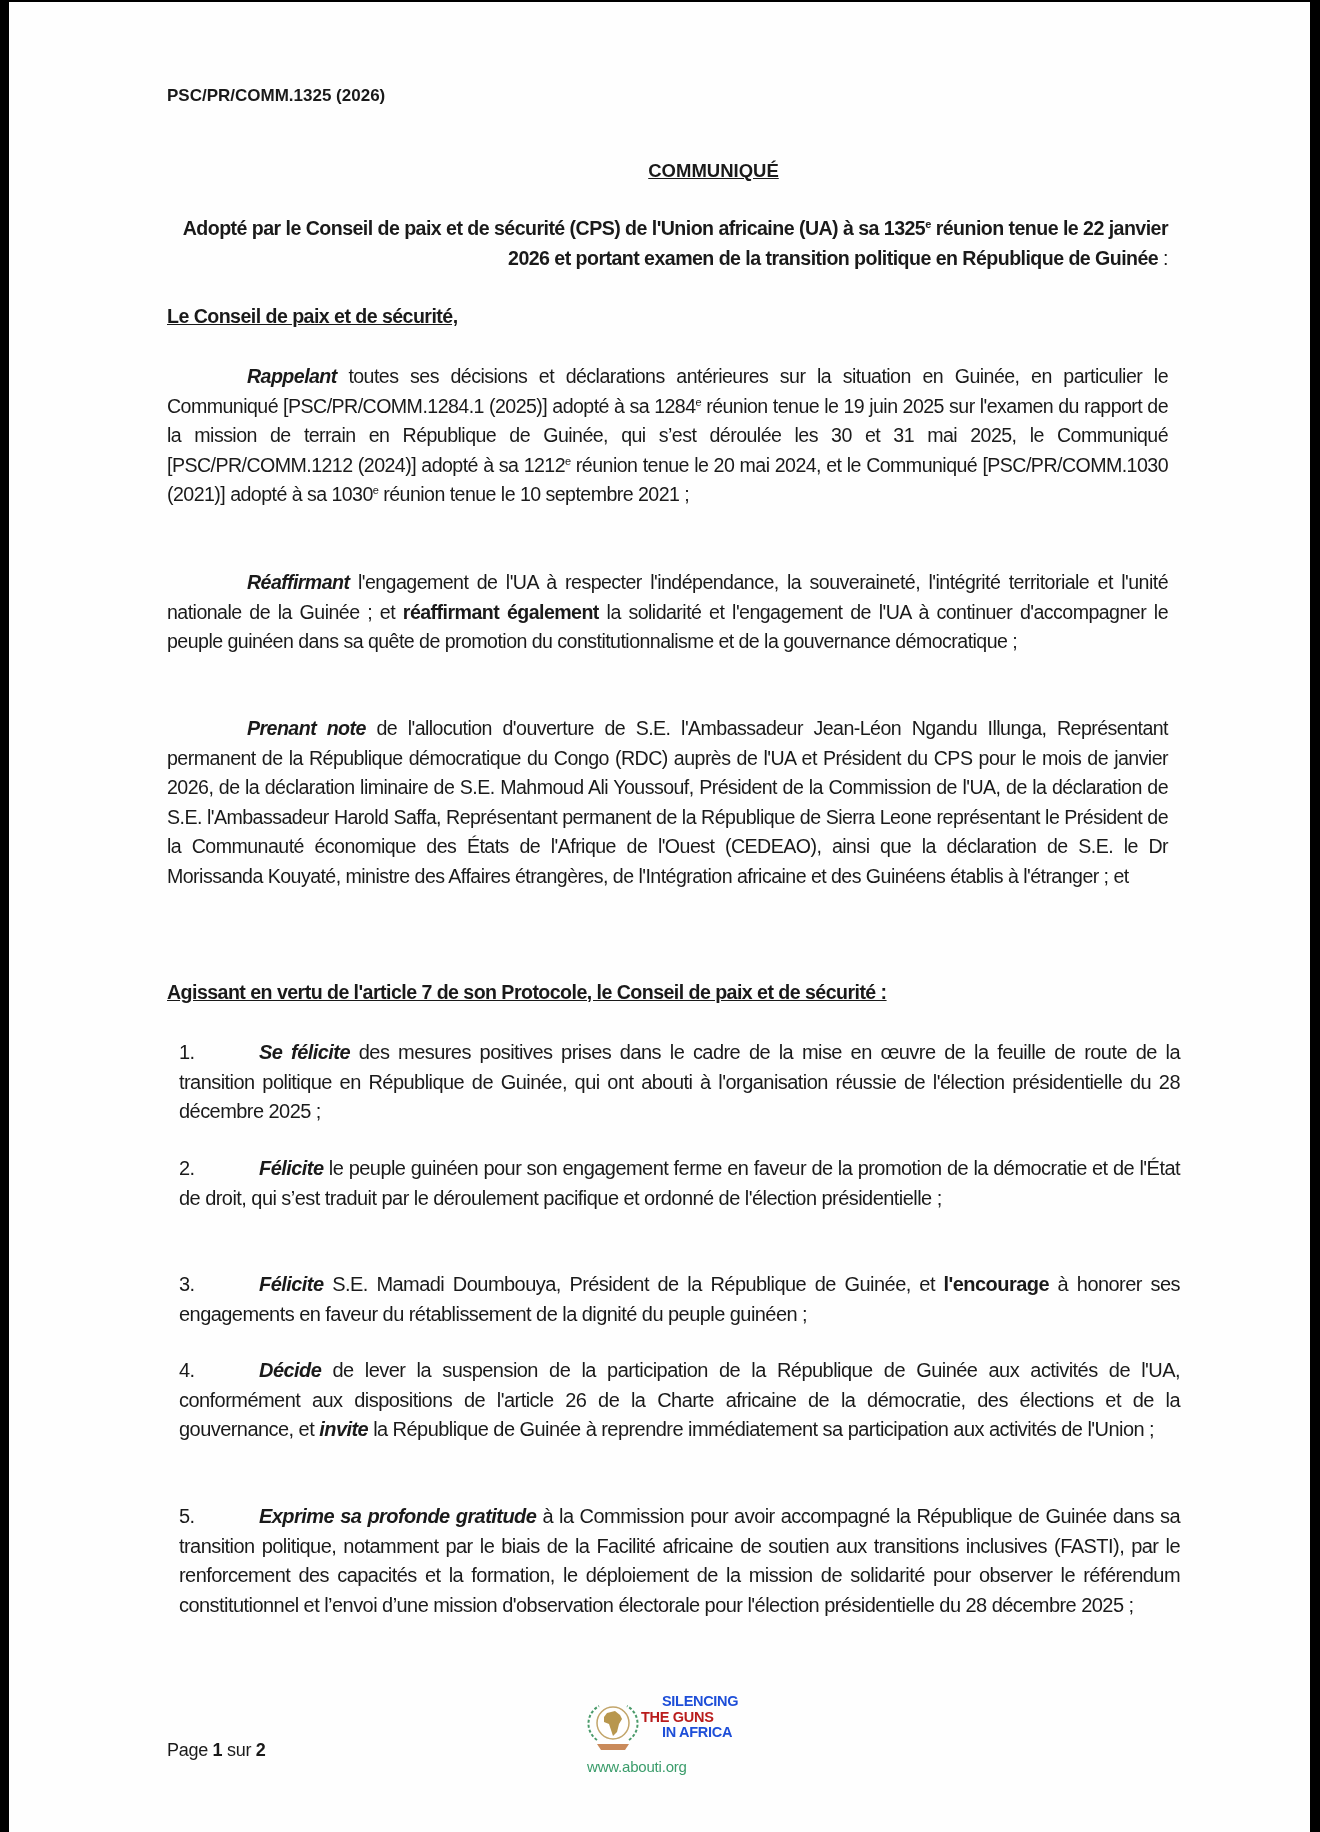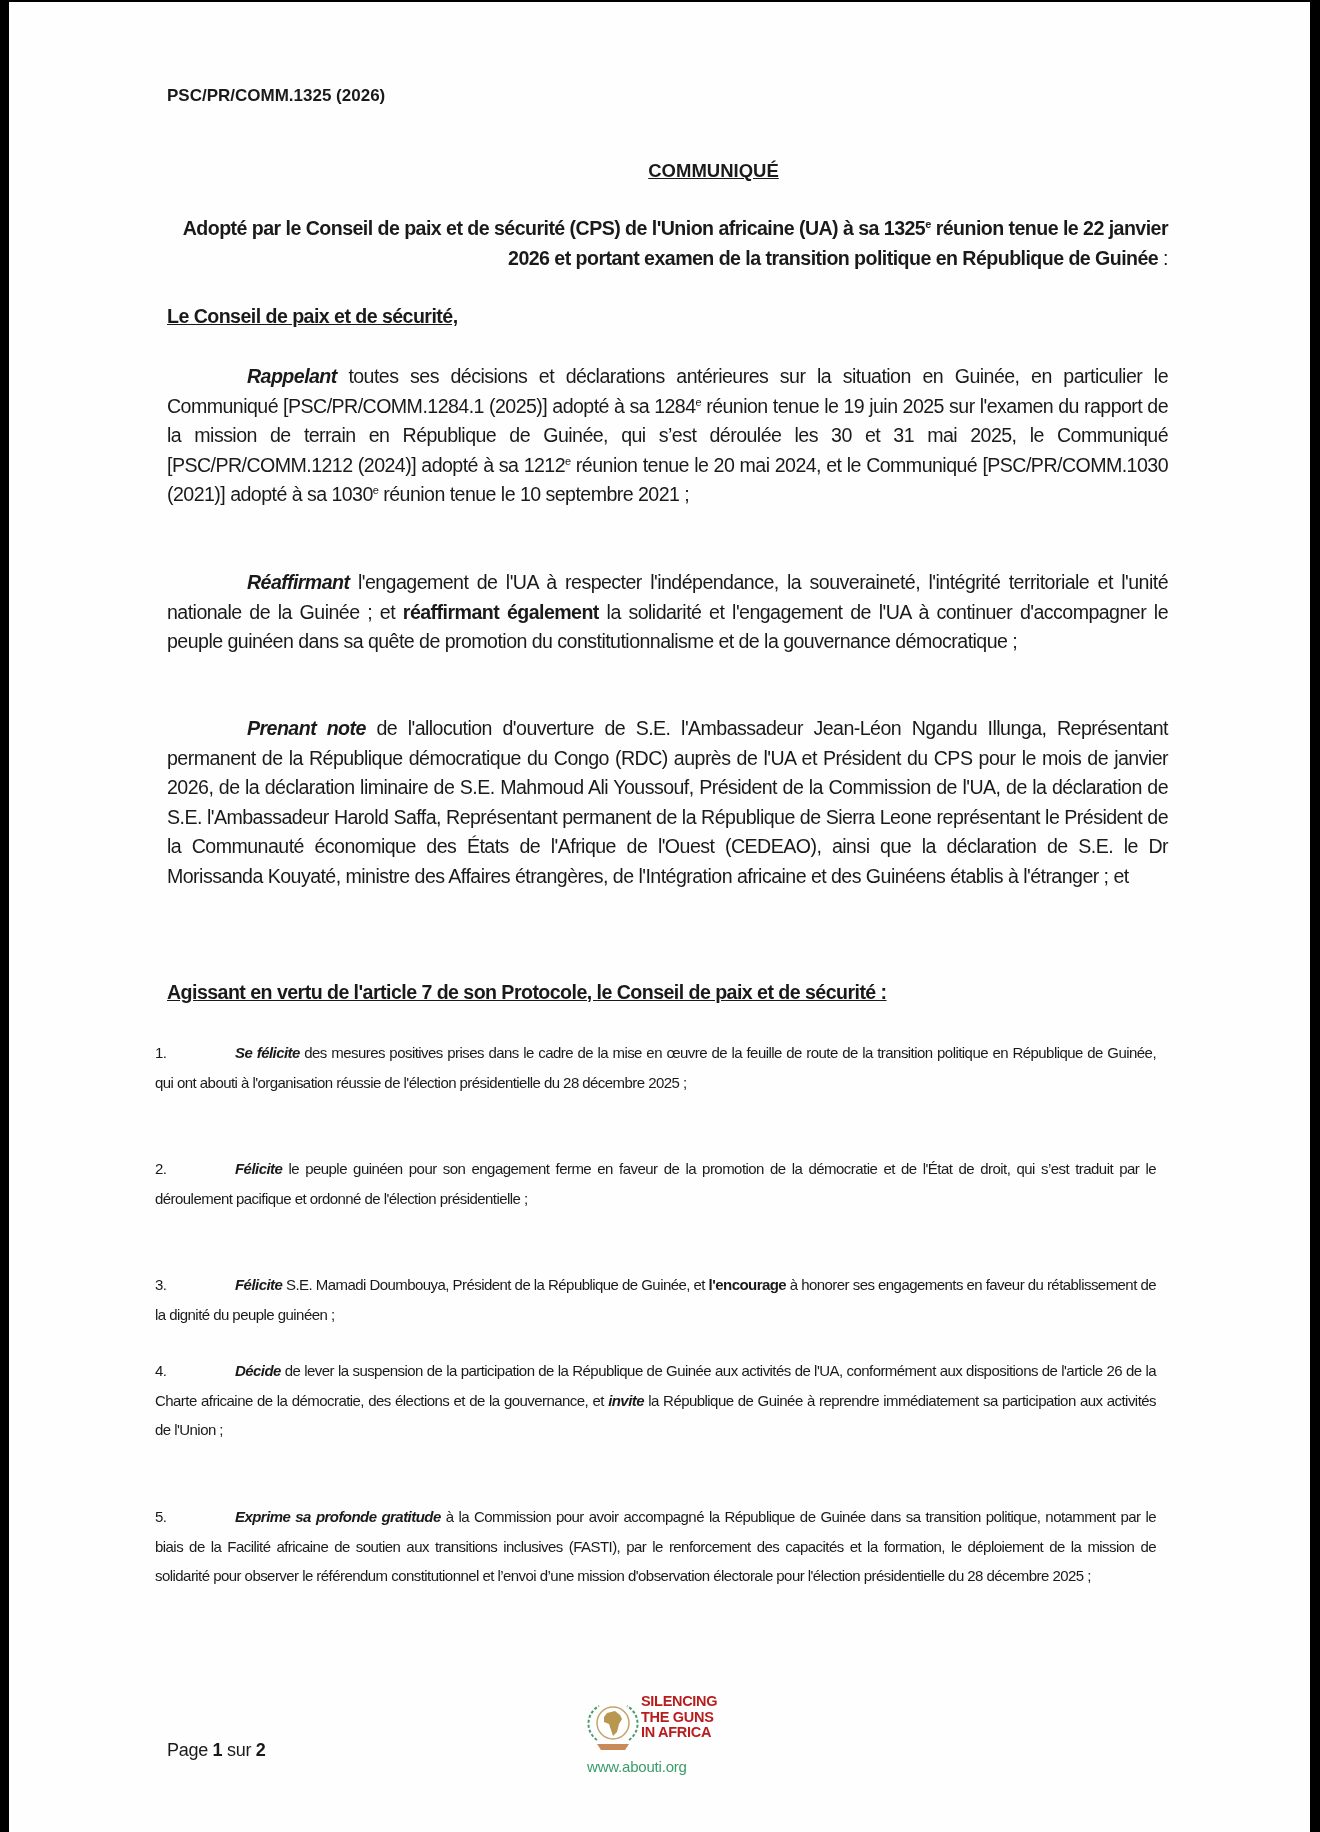--- a/index.html
+++ b/index.html
@@ -26,21 +26,21 @@
     line-height: 29.6px; text-align: justify; letter-spacing: -0.55px;
     font-stretch: condensed;
   }
   .body-text sup { font-size: 11px; line-height: 0; vertical-align: 7px; }
   .intro { top: 212px; font-weight: bold; text-align: right; }
   .council { top: 300px; font-weight: bold; text-decoration: underline; }
   .p1 { top: 360px; }
   .p2 { top: 566px; }
   .p3 { top: 712px; }
   .acting { top: 976px; font-weight: bold; text-decoration: underline; }
-  .item { position: absolute; left: 146px; width: 1001px; font-size: 15px;
+  .item { position: absolute; left: 170px; width: 1001px; font-size: 20px;
     line-height: 29.6px; text-align: justify; letter-spacing: -0.55px; }
   .i1 { top: 1036px; }
   .i2 { top: 1152px; }
   .i3 { top: 1268px; }
   .i4 { top: 1354px; }
   .i5 { top: 1500px; }
   .num { display: inline-block; width: 80px; }
   .indent { display: inline-block; width: 80px; }
   .bi { font-weight: bold; font-style: italic; }
   .b { font-weight: bold; }
@@ -48,21 +48,21 @@
     position: absolute; left: 158px; top: 1738px; font-size: 18px; letter-spacing: -0.3px;
   }
   .logo {
     position: absolute; left: 578px; top: 1692px; width: 160px; height: 90px;
   }
   .logo-emblem { position: absolute; left: 0; top: 2px; width: 52px; height: 62px; }
   .logo-text {
     position: absolute; left: 54px; top: 0; font-weight: bold; font-size: 14.5px;
     line-height: 15.5px; letter-spacing: -0.3px; font-stretch: condensed;
   }
-  .logo-text .l1, .logo-text .l3 { color: #b91c1c; }
+  .logo-text .l1, .logo-text .l3 { color: #1d4ed8; margin-left: 21px; }
   .logo-text .l2 { color: #b91c1c; }
   .logo-url {
     position: absolute; left: 0; top: 64px; font-size: 15px; color: #3a9c6a;
     letter-spacing: -0.2px;
   }
 </style>
 </head>
 <body>
 
 <div class="page">

